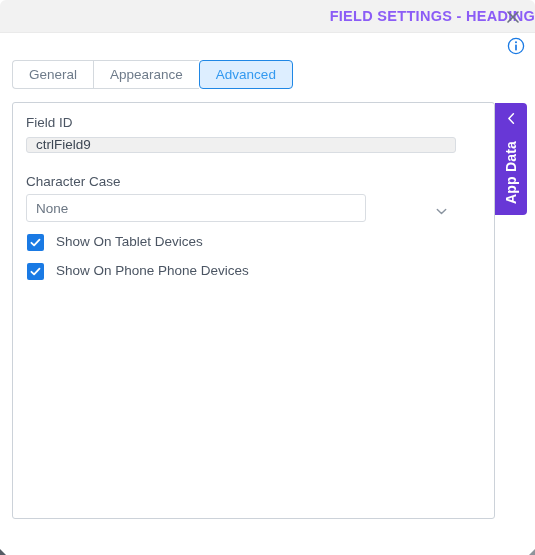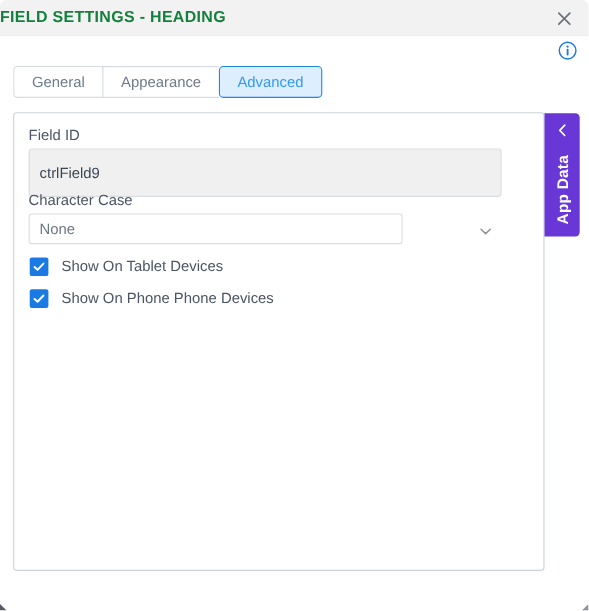--- a/index.html
+++ b/index.html
@@ -37,25 +37,25 @@
     border-top-left-radius: 6px;
     border-top-right-radius: 6px;
     border-bottom: 1px solid #eaeaea;
     box-sizing: border-box;
   }
   .titlebar-title {
     position: absolute;
     left: 0;
     right: 0;
     top: 8px;
-    text-align: left;
+    text-align: right;
     font-size: 14.5px;
     font-weight: bold;
     letter-spacing: 0.3px;
-    color: #15803d;
+    color: #8b5cf6;
     user-select: none;
   }
   .close-btn {
     position: absolute;
     right: 10px;
     top: 5px;
     width: 24px;
     height: 24px;
     display: flex;
     align-items: center;
@@ -141,21 +141,21 @@
 
   .field-label {
     font-size: 13.5px;
     color: #4b5563;
     margin-bottom: 5px;
     user-select: none;
   }
 
   .text-input {
     width: 430px;
-    height: 44px;
+    height: 16px;
     background: #f0f0f0;
     border: 1px solid #d9dde2;
     border-radius: 3px;
     box-sizing: border-box;
     padding: 0 9px;
     font-family: "Liberation Sans", sans-serif;
     font-size: 13.5px;
     color: #3d4754;
     outline: none;
   }

